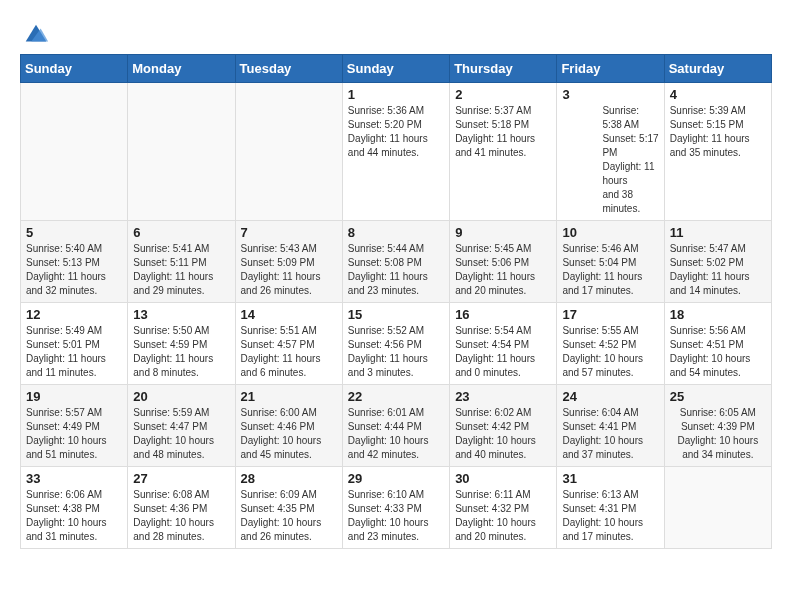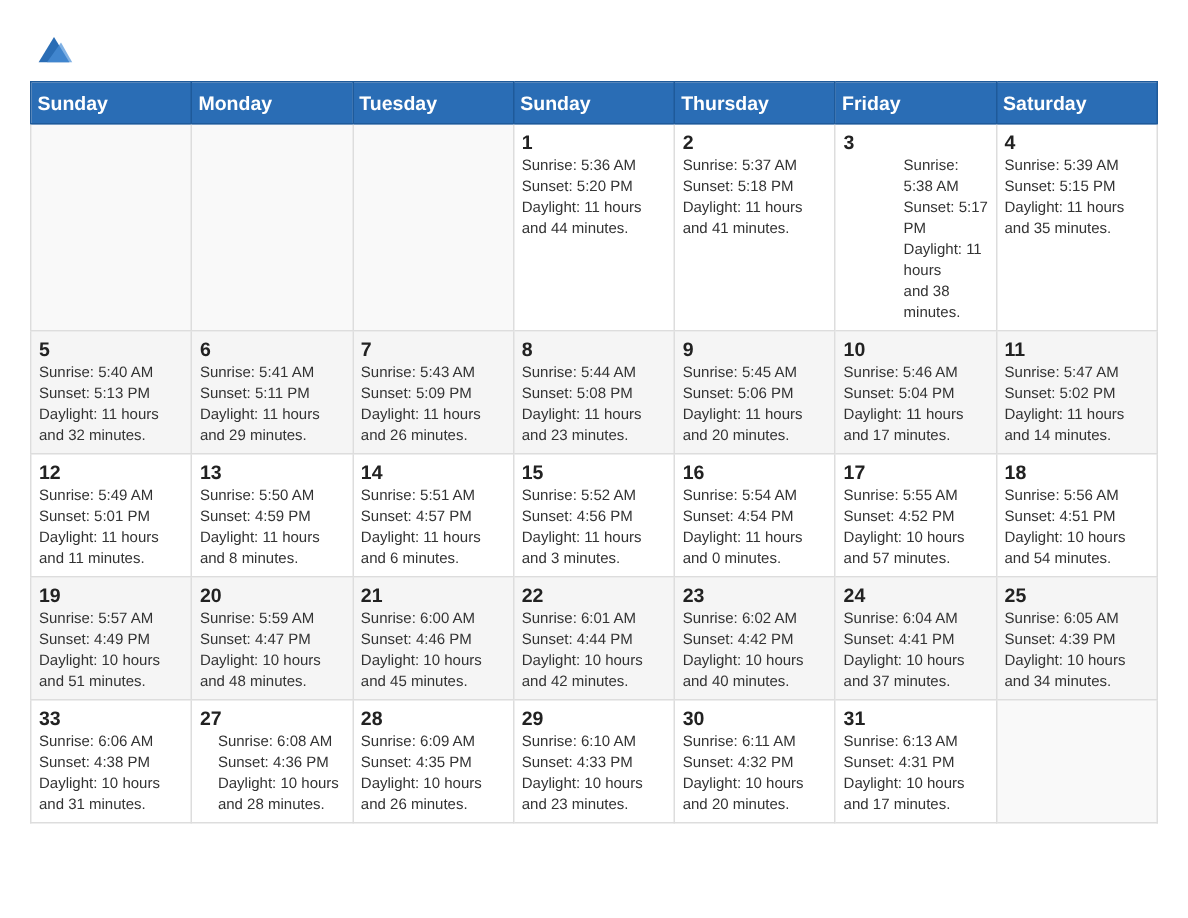--- a/index.html
+++ b/index.html
@@ -292,37 +292,37 @@
         </td>
         <td>
           <span class="day-number">24</span>
           <div class="day-info" style="white-space: pre-line;">Sunrise: 6:04 AM
 Sunset: 4:41 PM
 Daylight: 10 hours
 and 37 minutes.</div>
         </td>
         <td>
           <span class="day-number">25</span>
-          <div class="day-info" style="white-space: pre-line;">Sunrise: 6:05 AM
+          <div class="day-info" style="white-space: pre-line; text-align: center;">Sunrise: 6:05 AM
 Sunset: 4:39 PM
 Daylight: 10 hours
 and 34 minutes.</div>
         </td>
       </tr>
       <tr>
         <td>
           <span class="day-number">33</span>
           <div class="day-info" style="white-space: pre-line;">Sunrise: 6:06 AM
 Sunset: 4:38 PM
 Daylight: 10 hours
 and 31 minutes.</div>
         </td>
         <td>
           <span class="day-number">27</span>
-          <div class="day-info" style="white-space: pre-line; margin-left: 12px;">Sunrise: 6:08 AM
+          <div class="day-info" style="white-space: pre-line;">Sunrise: 6:08 AM
 Sunset: 4:36 PM
 Daylight: 10 hours
 and 28 minutes.</div>
         </td>
         <td>
           <span class="day-number">28</span>
           <div class="day-info" style="white-space: pre-line;">Sunrise: 6:09 AM
 Sunset: 4:35 PM
 Daylight: 10 hours
 and 26 minutes.</div>

